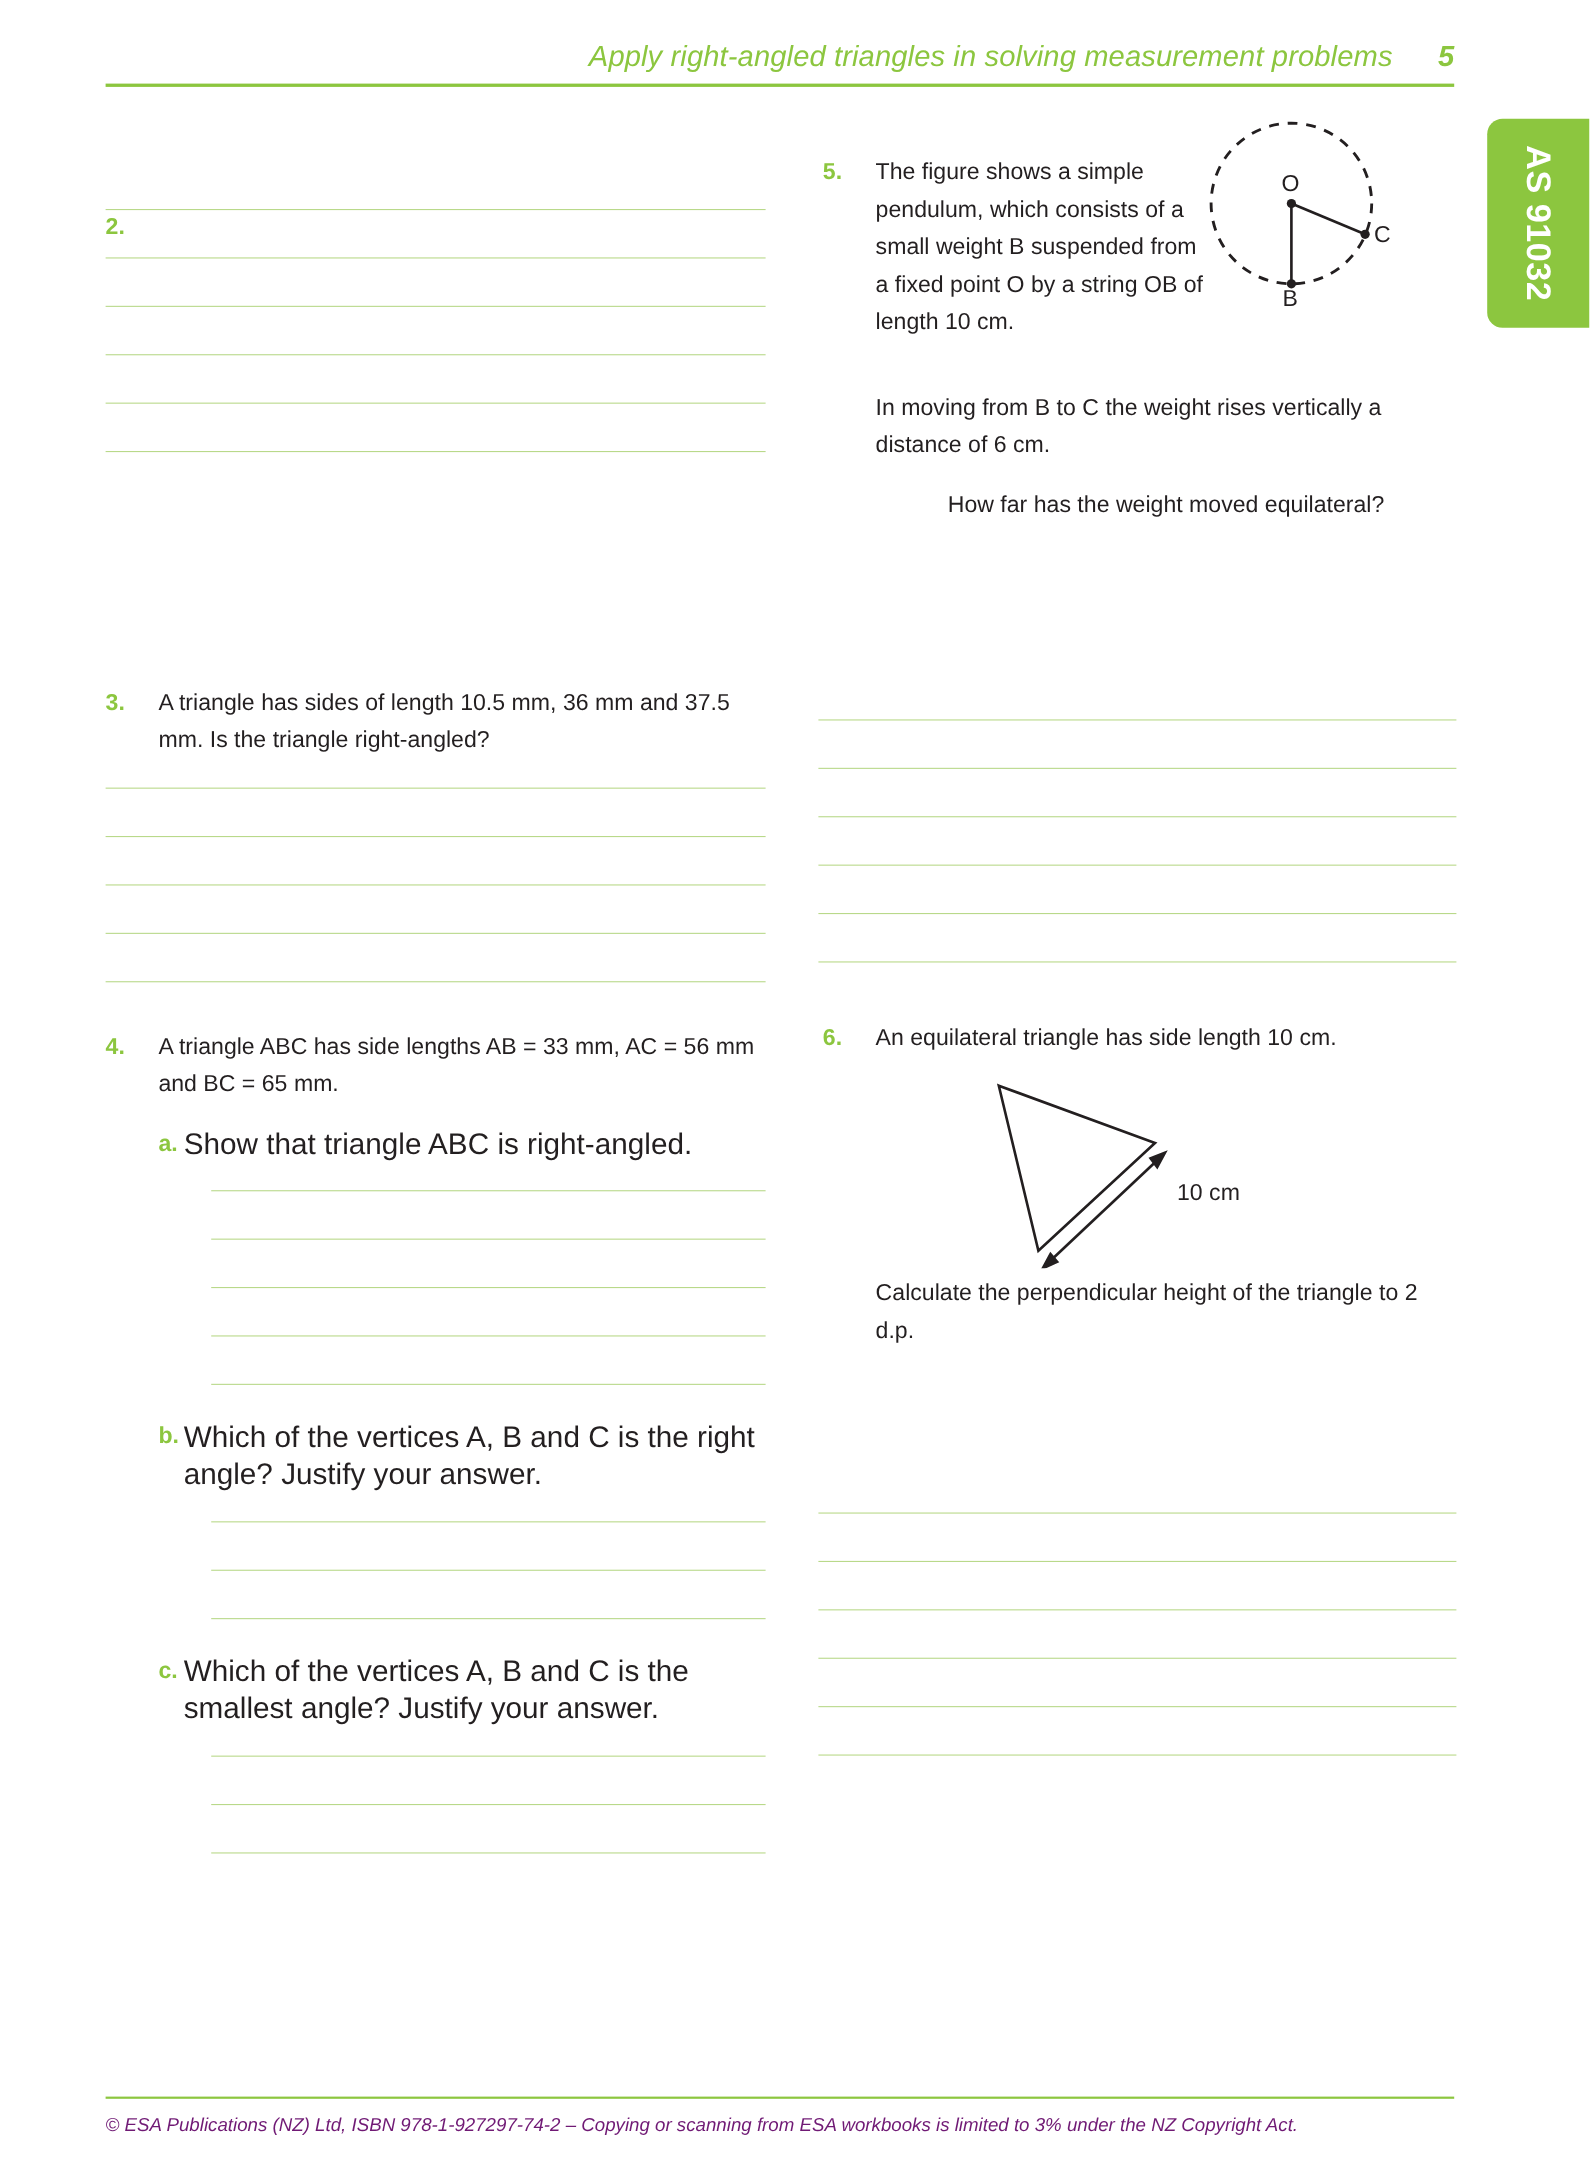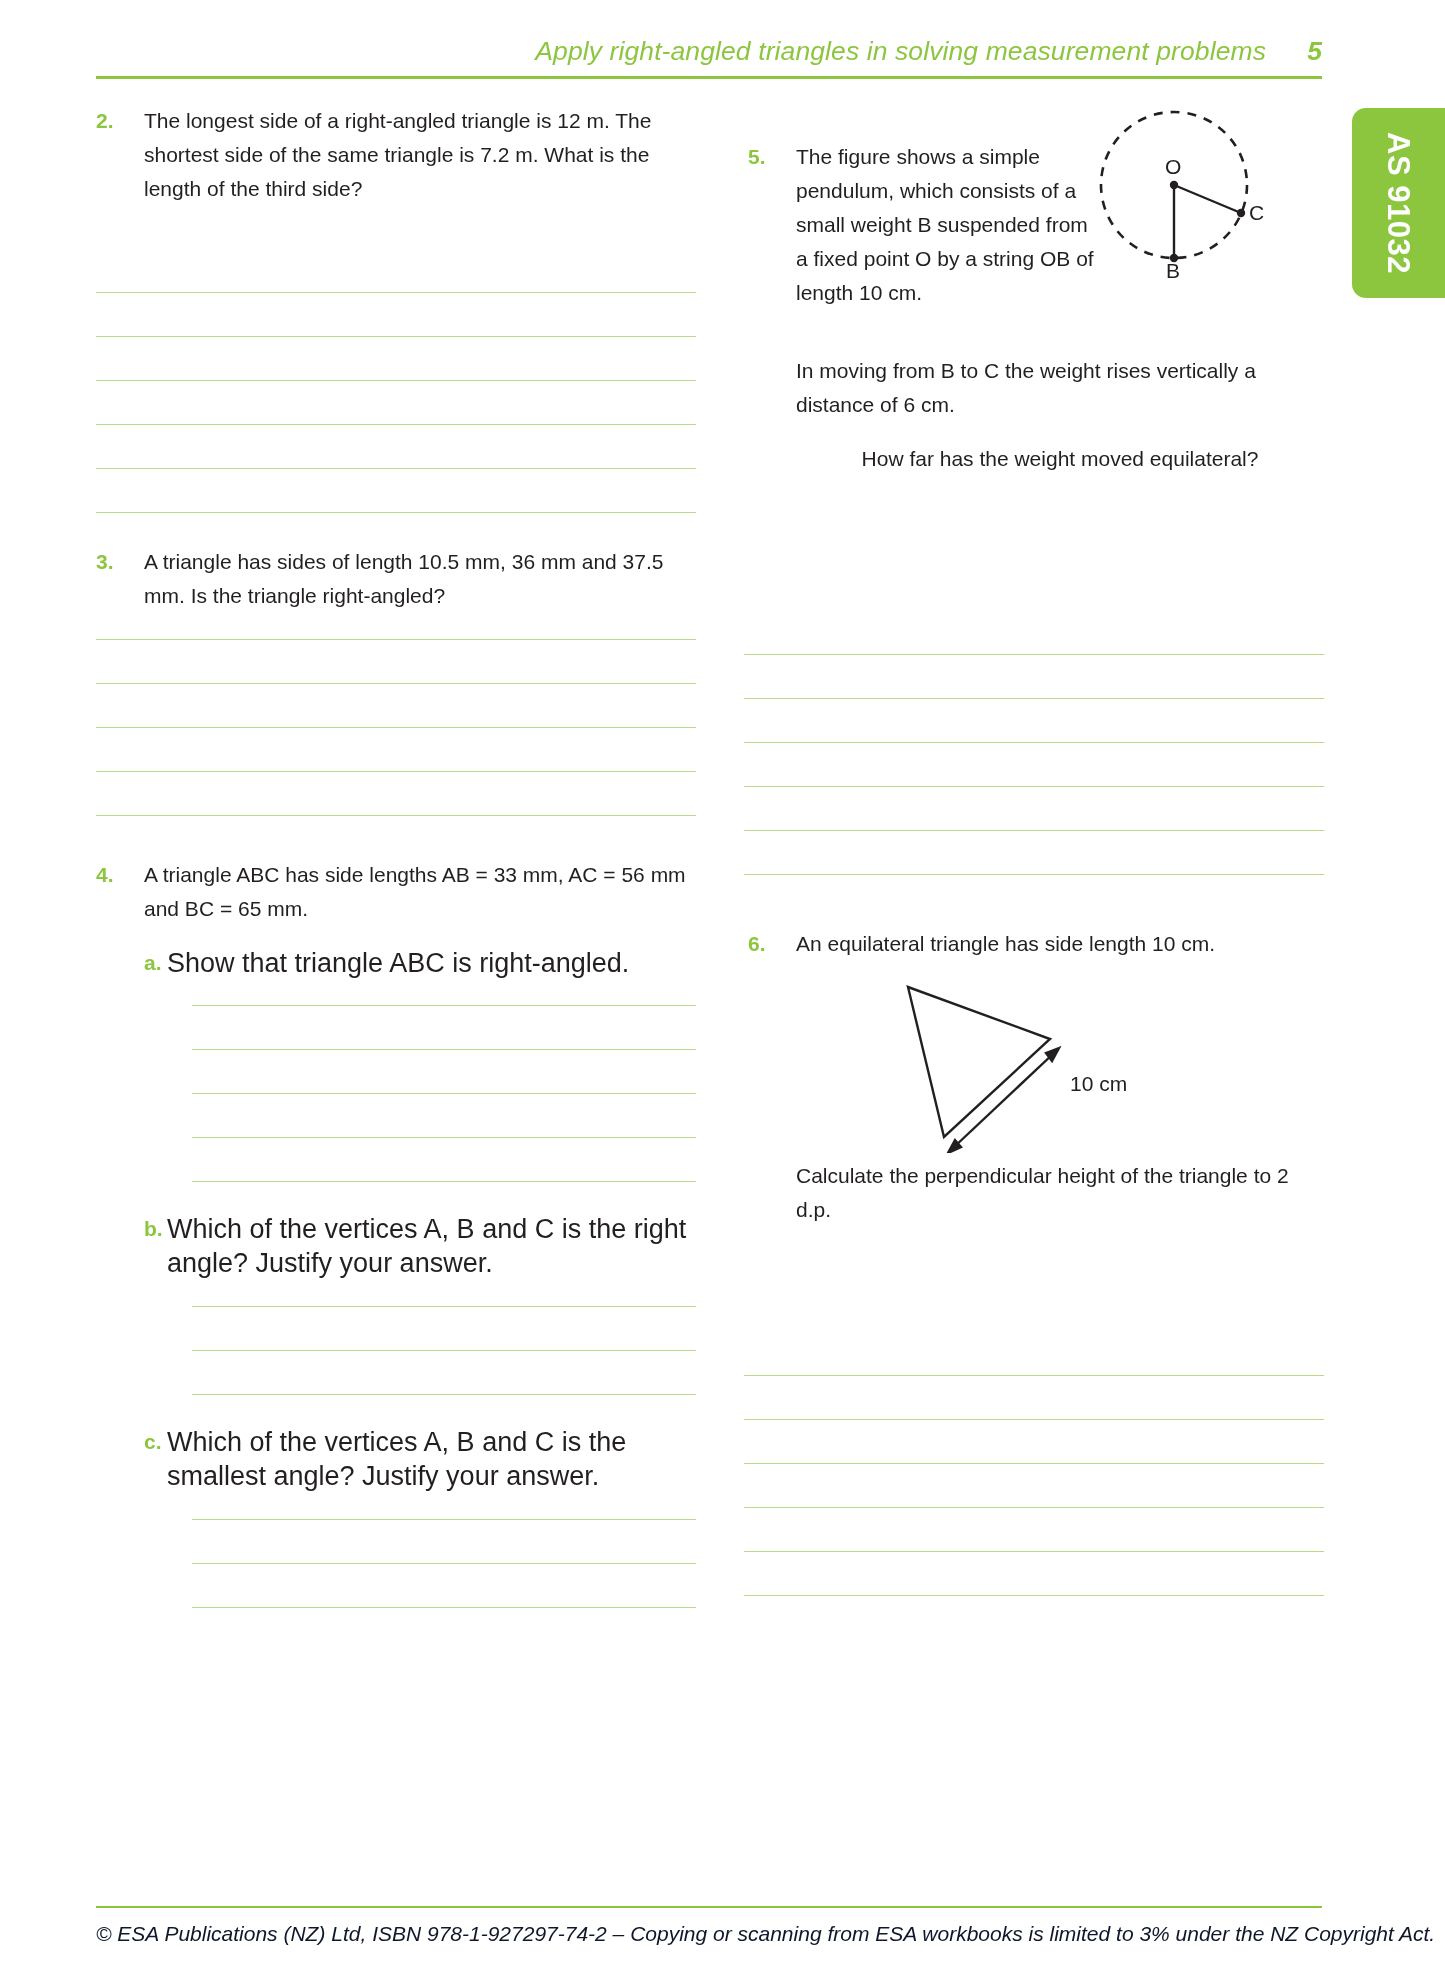--- a/index.html
+++ b/index.html
@@ -174,23 +174,23 @@
     top: 1906px;
     width: 1226px;
   }
   .footer-rule {
     width: 1226px;
     height: 2px;
     background: #8cc63f;
   }
   .footer-text {
     margin-top: 14px;
-    font-size: 21px;
+    font-size: 17px;
     font-style: italic;
-    color: #0f172a;
+    color: #701a75;
     white-space: nowrap;
   }
 </style>
 </head>
 <body>
 
 <div class="page">
 
   <div class="header">
     <div class="header-title">Apply right-angled triangles in solving measurement problems</div>
@@ -199,21 +199,20 @@
   </div>
 
   <div class="as-tab">
     <div class="as-tab-label">AS 91032</div>
   </div>
 
   <div class="col-left">
 
     <div class="q" style="min-height:400px;">
       <div class="q-num">2.</div>
-      <div class="q-body">The longest side of a right-angled triangle is 12 m. The shortest side of the same triangle is 7.2 m. What is the length of the third side?</div>
       <div class="lines" style="margin-top:86px;">
         <div class="line"></div>
           <div class="line-gap"></div>
         <div class="line"></div>
           <div class="line-gap"></div>
         <div class="line"></div>
           <div class="line-gap"></div>
         <div class="line"></div>
           <div class="line-gap"></div>
         <div class="line"></div>

